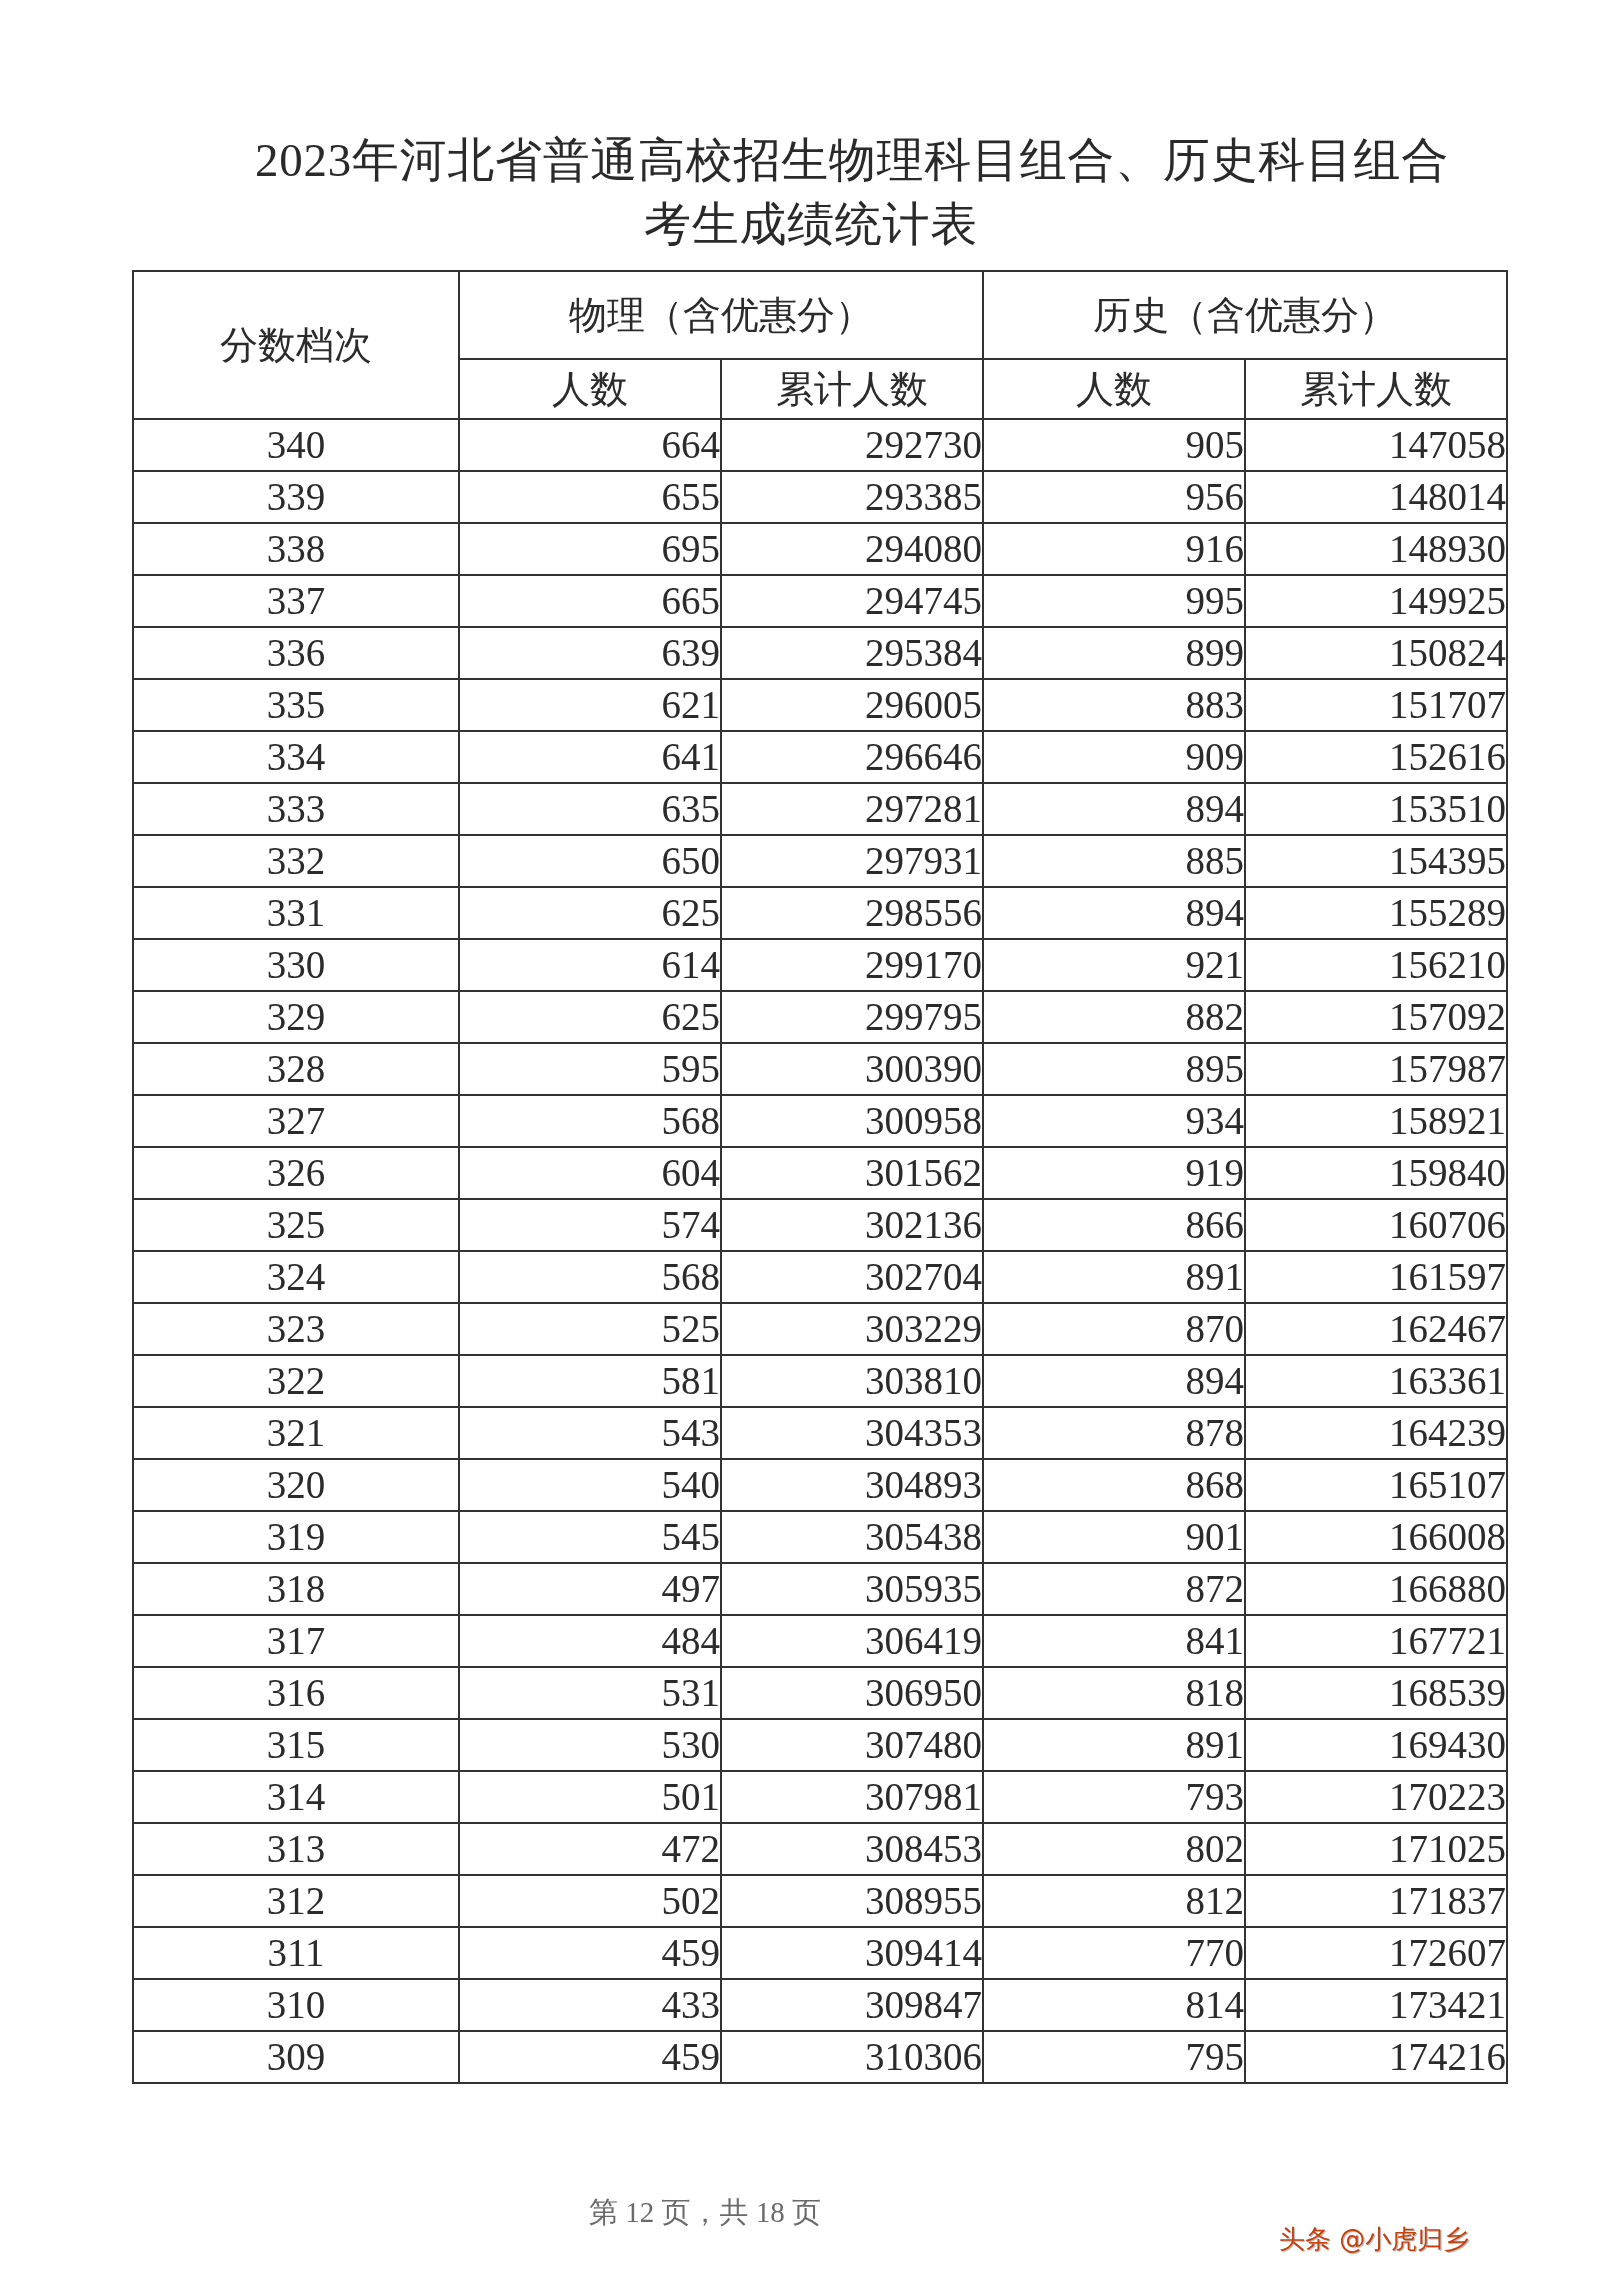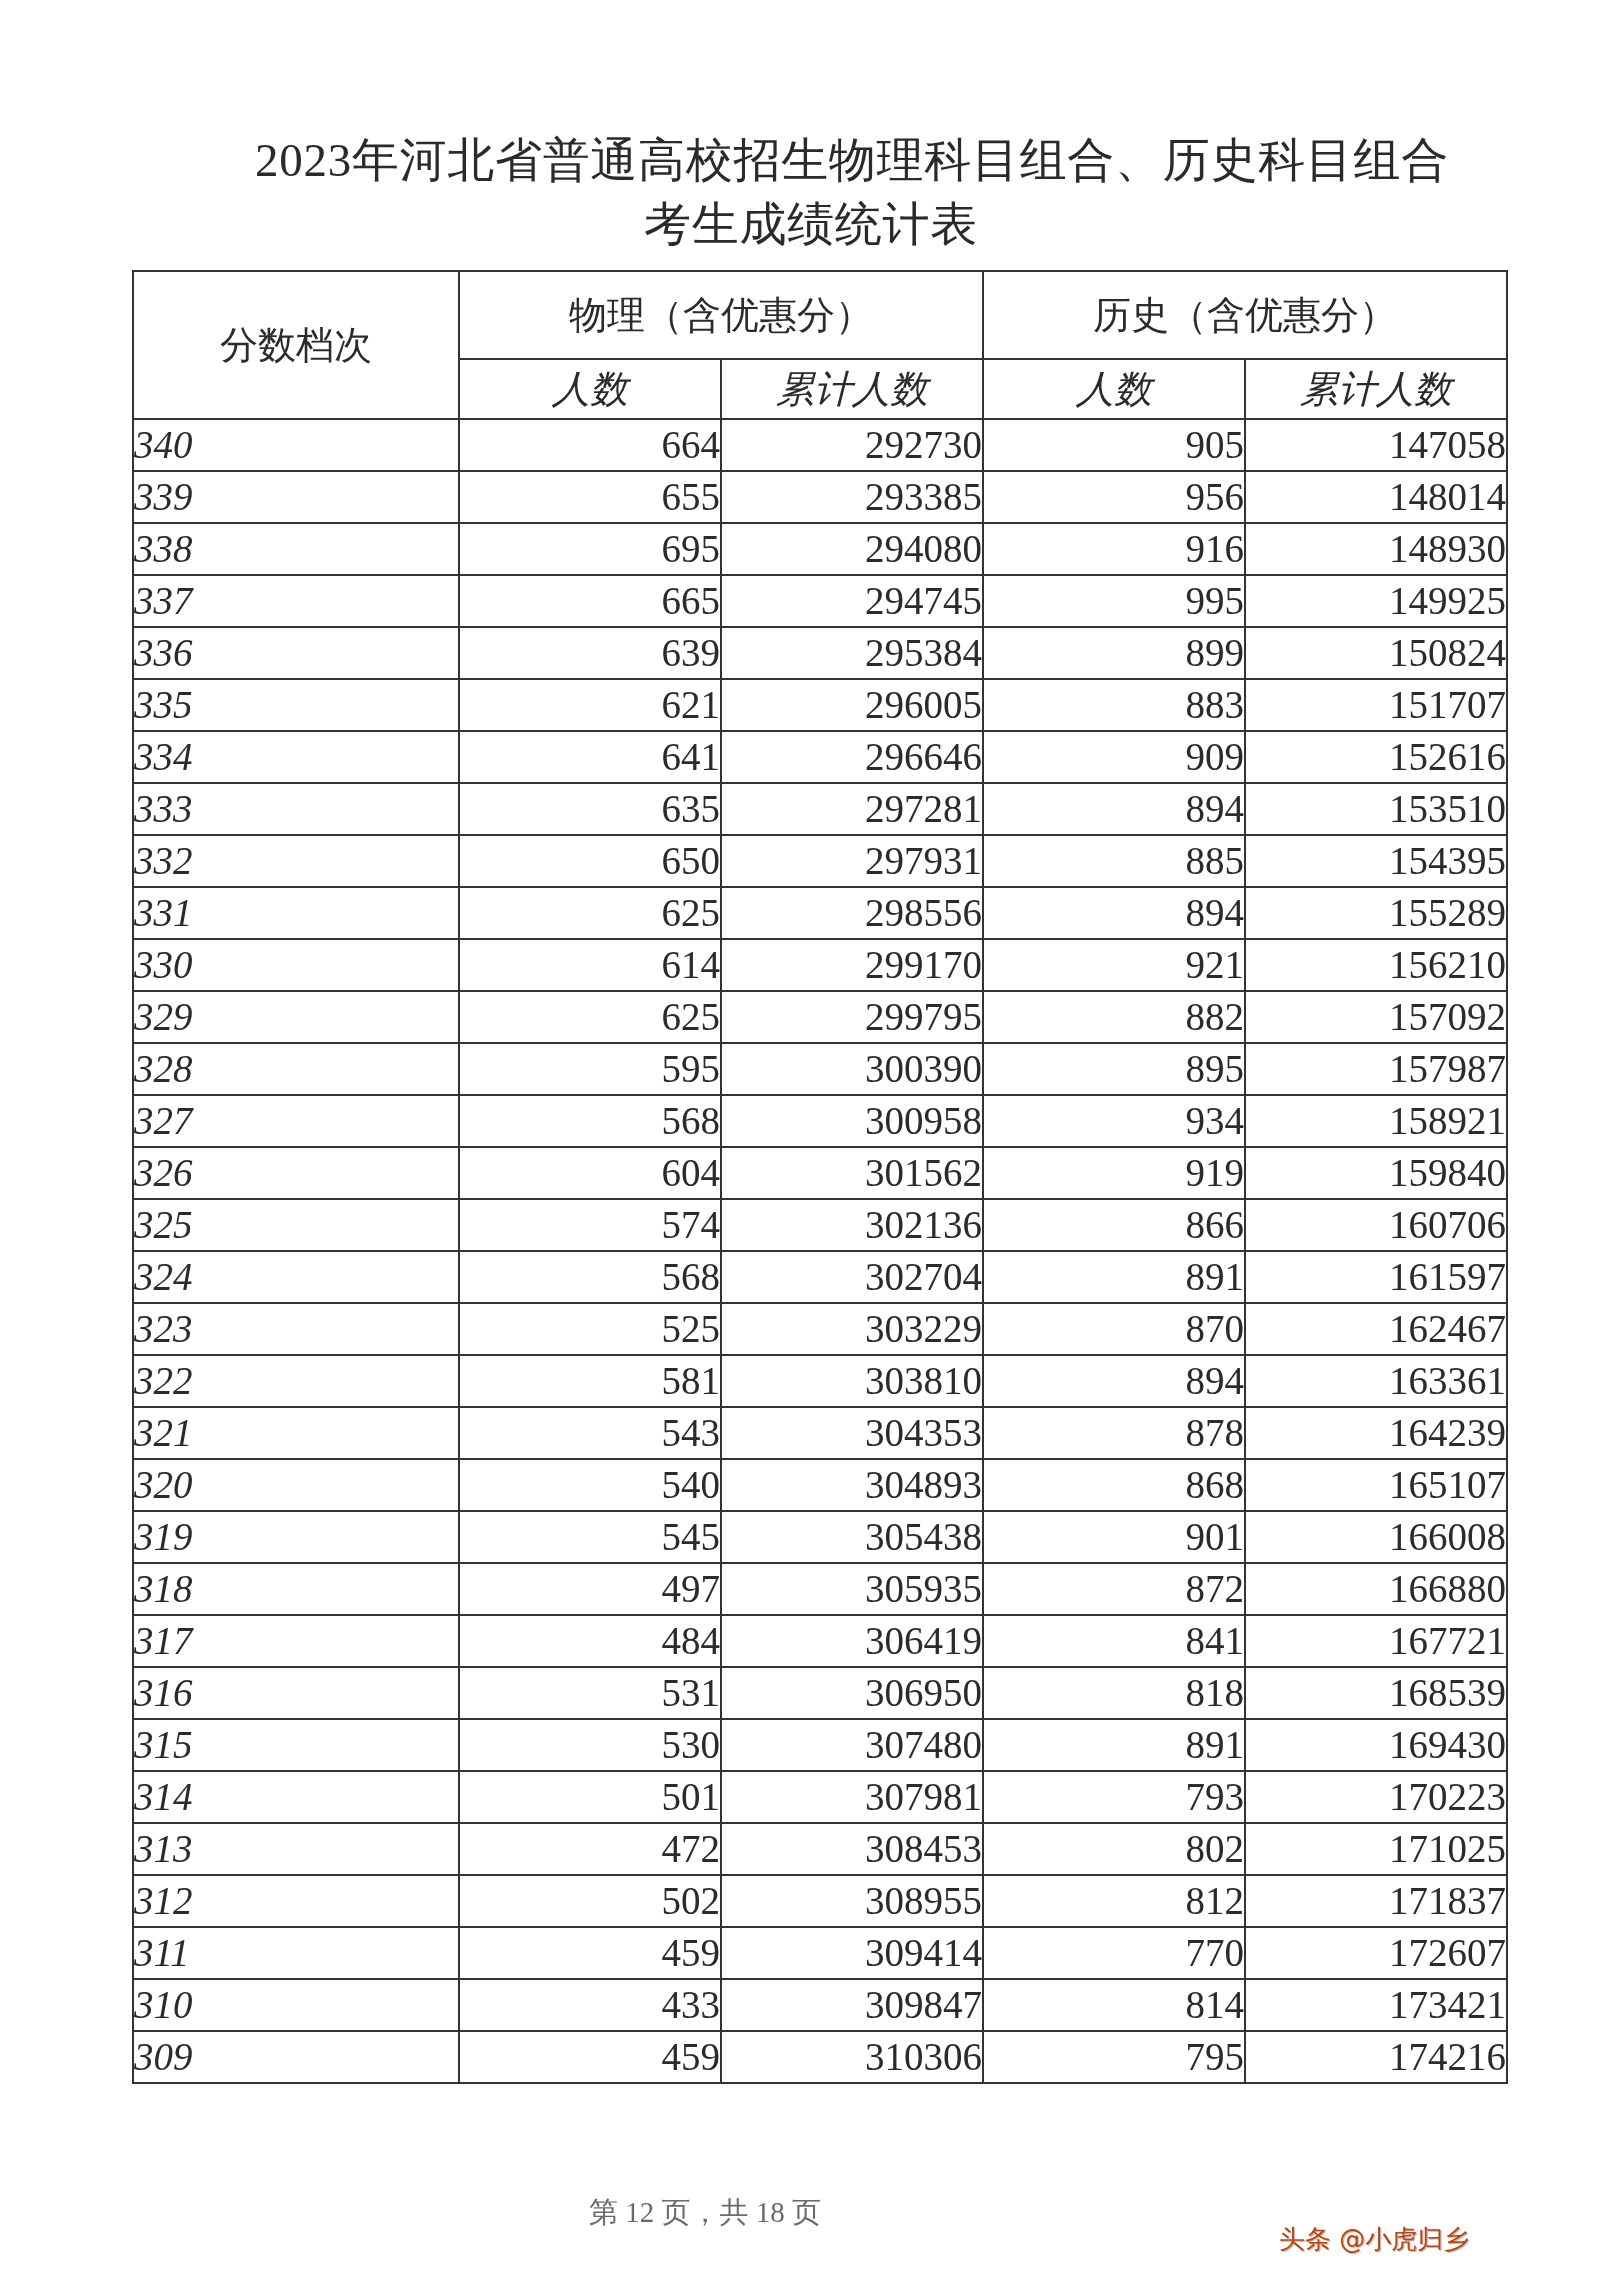--- a/index.html
+++ b/index.html
@@ -53,29 +53,29 @@
       padding: 0;
       font-weight: normal;
       color: #2b2b2b;
     }
     table.score-table th {
       font-size: 38px;
       text-align: center;
       vertical-align: middle;
     }
     tr.h1 th { height: 86px; }
-    tr.h2 th { height: 58px; font-style: italic; }
+    tr.h2 th { height: 58px; }
     th.score-header { font-size: 38px; }
 
     table.score-table td {
       height: 50px;
       font-size: 39px;
       line-height: 50px;
     }
-    td.score { text-align: left; padding-right: 72px; font-style: italic; }
+    td.score { text-align: center; padding-right: 72px; }
     td.num { text-align: right; padding-right: 6.5px; }
 
     .footer {
       position: absolute;
       left: 0;
       width: 1410px;
       top: 2193px;
       text-align: center;
       font-size: 29px;
       color: #6a6a6a;

